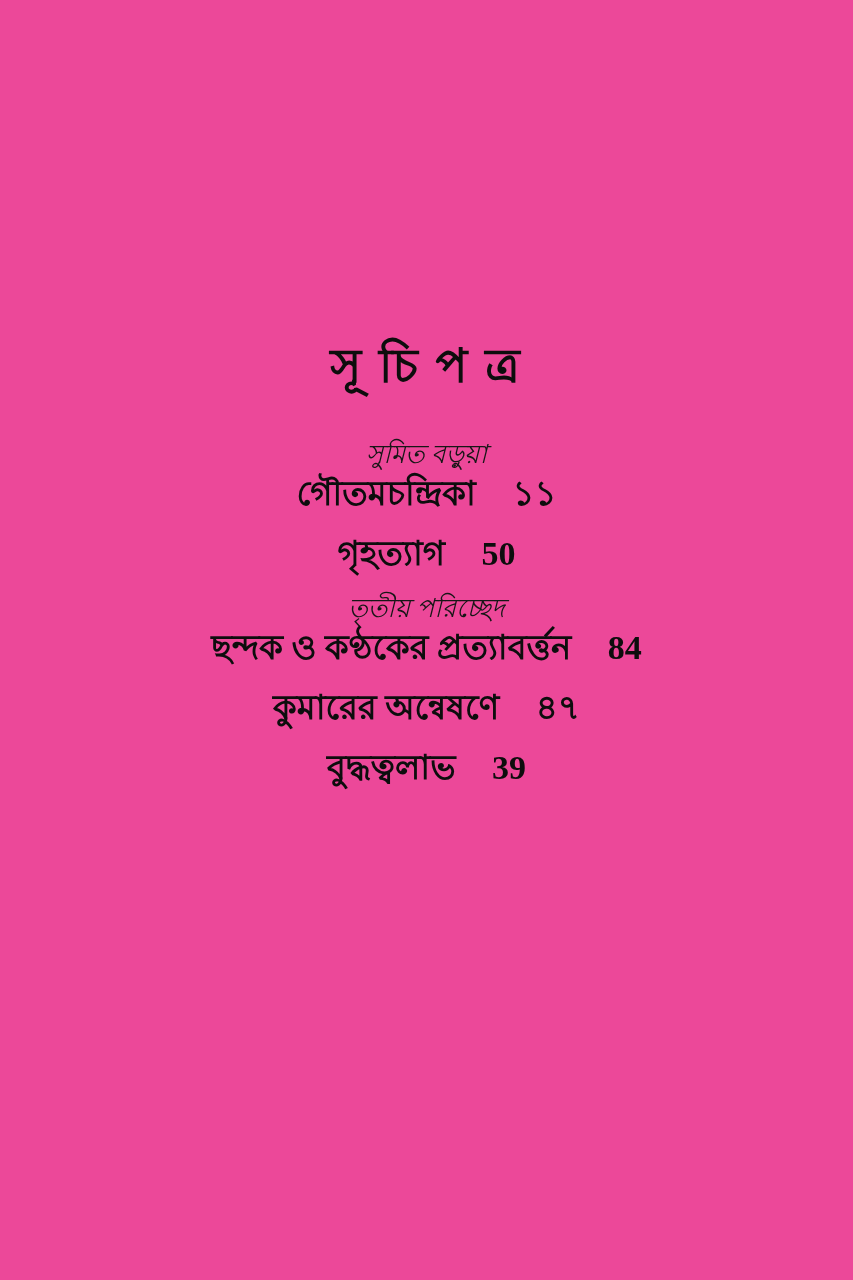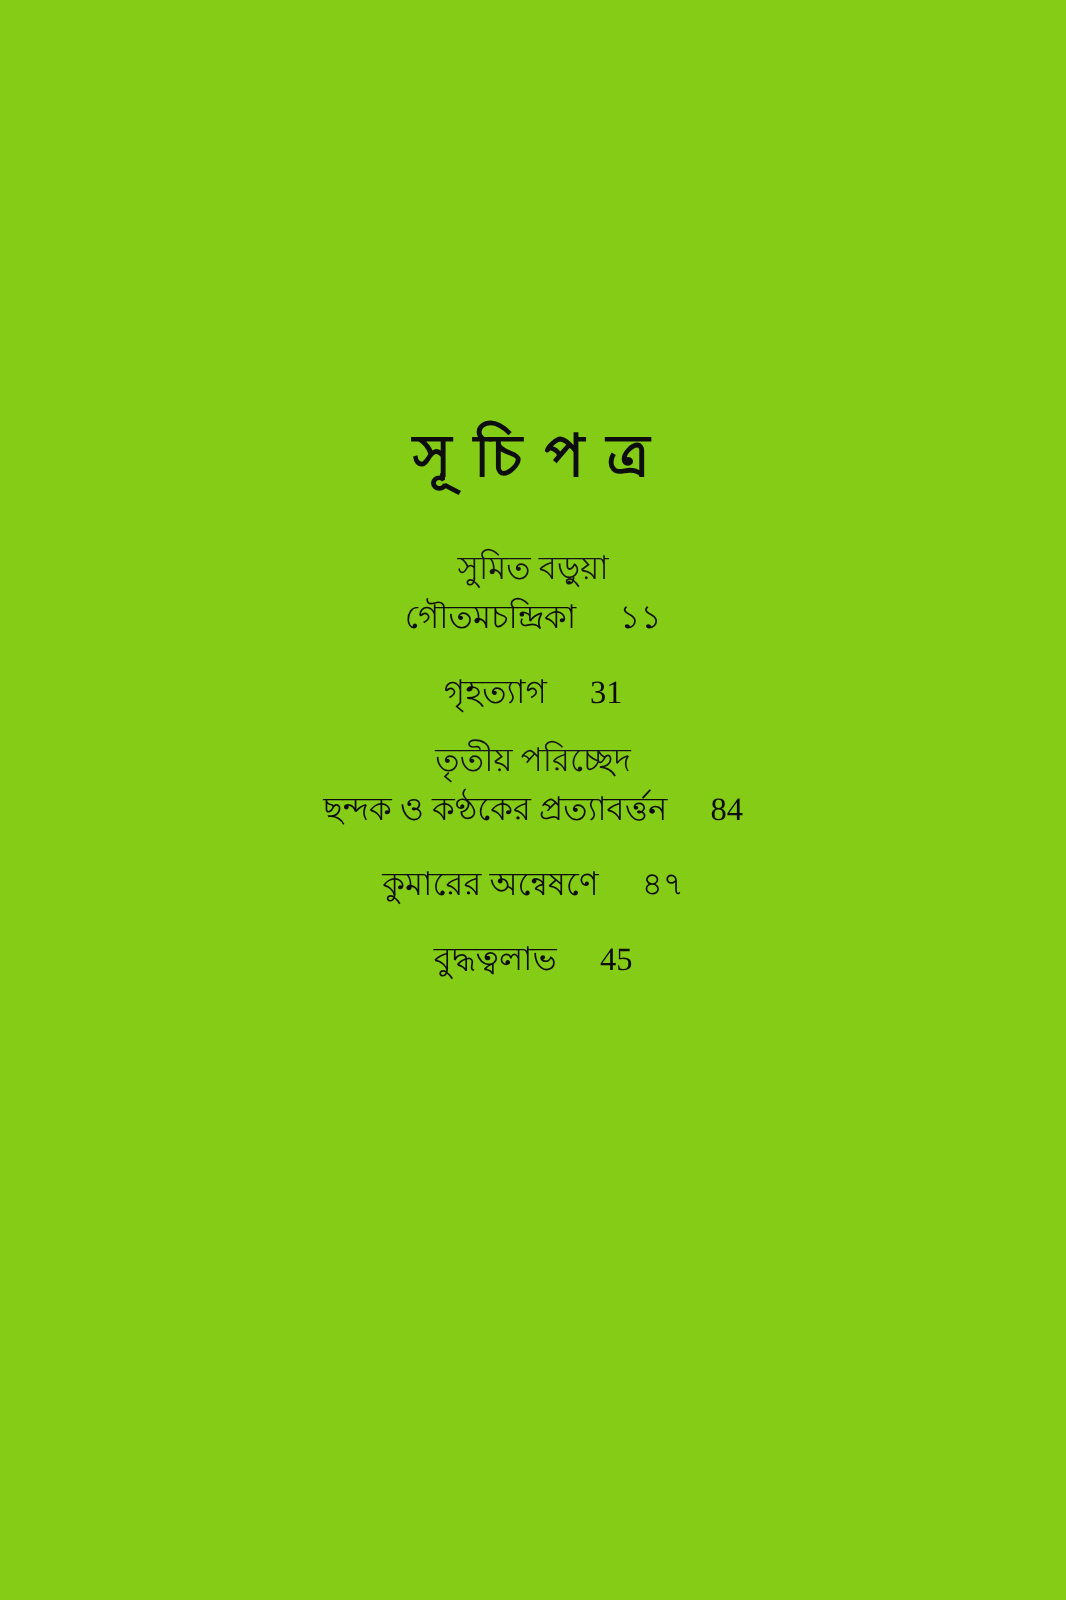--- a/index.html
+++ b/index.html
@@ -10,21 +10,21 @@
   }
   body {
     font-family: "Liberation Serif", "DejaVu Serif", serif;
     color: #121212;
     -webkit-font-smoothing: antialiased;
   }
   .page {
     position: relative;
     width: 853px;
     height: 1280px;
-    background: #84cc16;
+    background: #ec4899;
     overflow: hidden;
     text-align: center;
   }
   .page-title {
     padding-top: 338px;
     font-size: 47px;
     font-weight: bold;
     line-height: 56px;
     letter-spacing: 3px;
     color: #0d0d0d;
@@ -34,24 +34,25 @@
     margin-top: 44px;
   }
   .toc-entry {
     margin-bottom: 16px;
   }
   .entry-label {
     font-size: 26px;
     line-height: 34px;
     font-weight: normal;
     color: #161616;
+    font-style: italic;
   }
   .entry-title-row {
-    font-size: 26px;
-    font-weight: normal;
+    font-size: 34px;
+    font-weight: bold;
     line-height: 44px;
     color: #0d0d0d;
   }
   .entry-page {
     display: inline-block;
     margin-left: 28px;
   }
 </style>
 </head>
 <body>
@@ -67,21 +68,21 @@
       <div class="entry-title-row">
         <span class="entry-title">গৌতমচন্দ্রিকা</span>
         <span class="entry-page">১১</span>
       </div>
     </div>
 
 
     <div class="toc-entry">
       <div class="entry-title-row">
         <span class="entry-title">গৃহত্যাগ</span>
-        <span class="entry-page">31</span>
+        <span class="entry-page">50</span>
       </div>
     </div>
 
     <div class="toc-entry">
       <div class="entry-label">তৃতীয় পরিচ্ছেদ</div>
       <div class="entry-title-row">
         <span class="entry-title">ছন্দক ও কণ্ঠকের প্রত্যাবর্ত্তন</span>
         <span class="entry-page">84</span>
       </div>
     </div>
@@ -90,18 +91,18 @@
       <div class="entry-title-row">
         <span class="entry-title">কুমারের অন্বেষণে</span>
         <span class="entry-page">৪৭</span>
       </div>
     </div>
 
 
     <div class="toc-entry">
       <div class="entry-title-row">
         <span class="entry-title">বুদ্ধত্বলাভ</span>
-        <span class="entry-page">45</span>
+        <span class="entry-page">39</span>
       </div>
     </div>
 
   </div>
 </div>
 
 </body></html>

